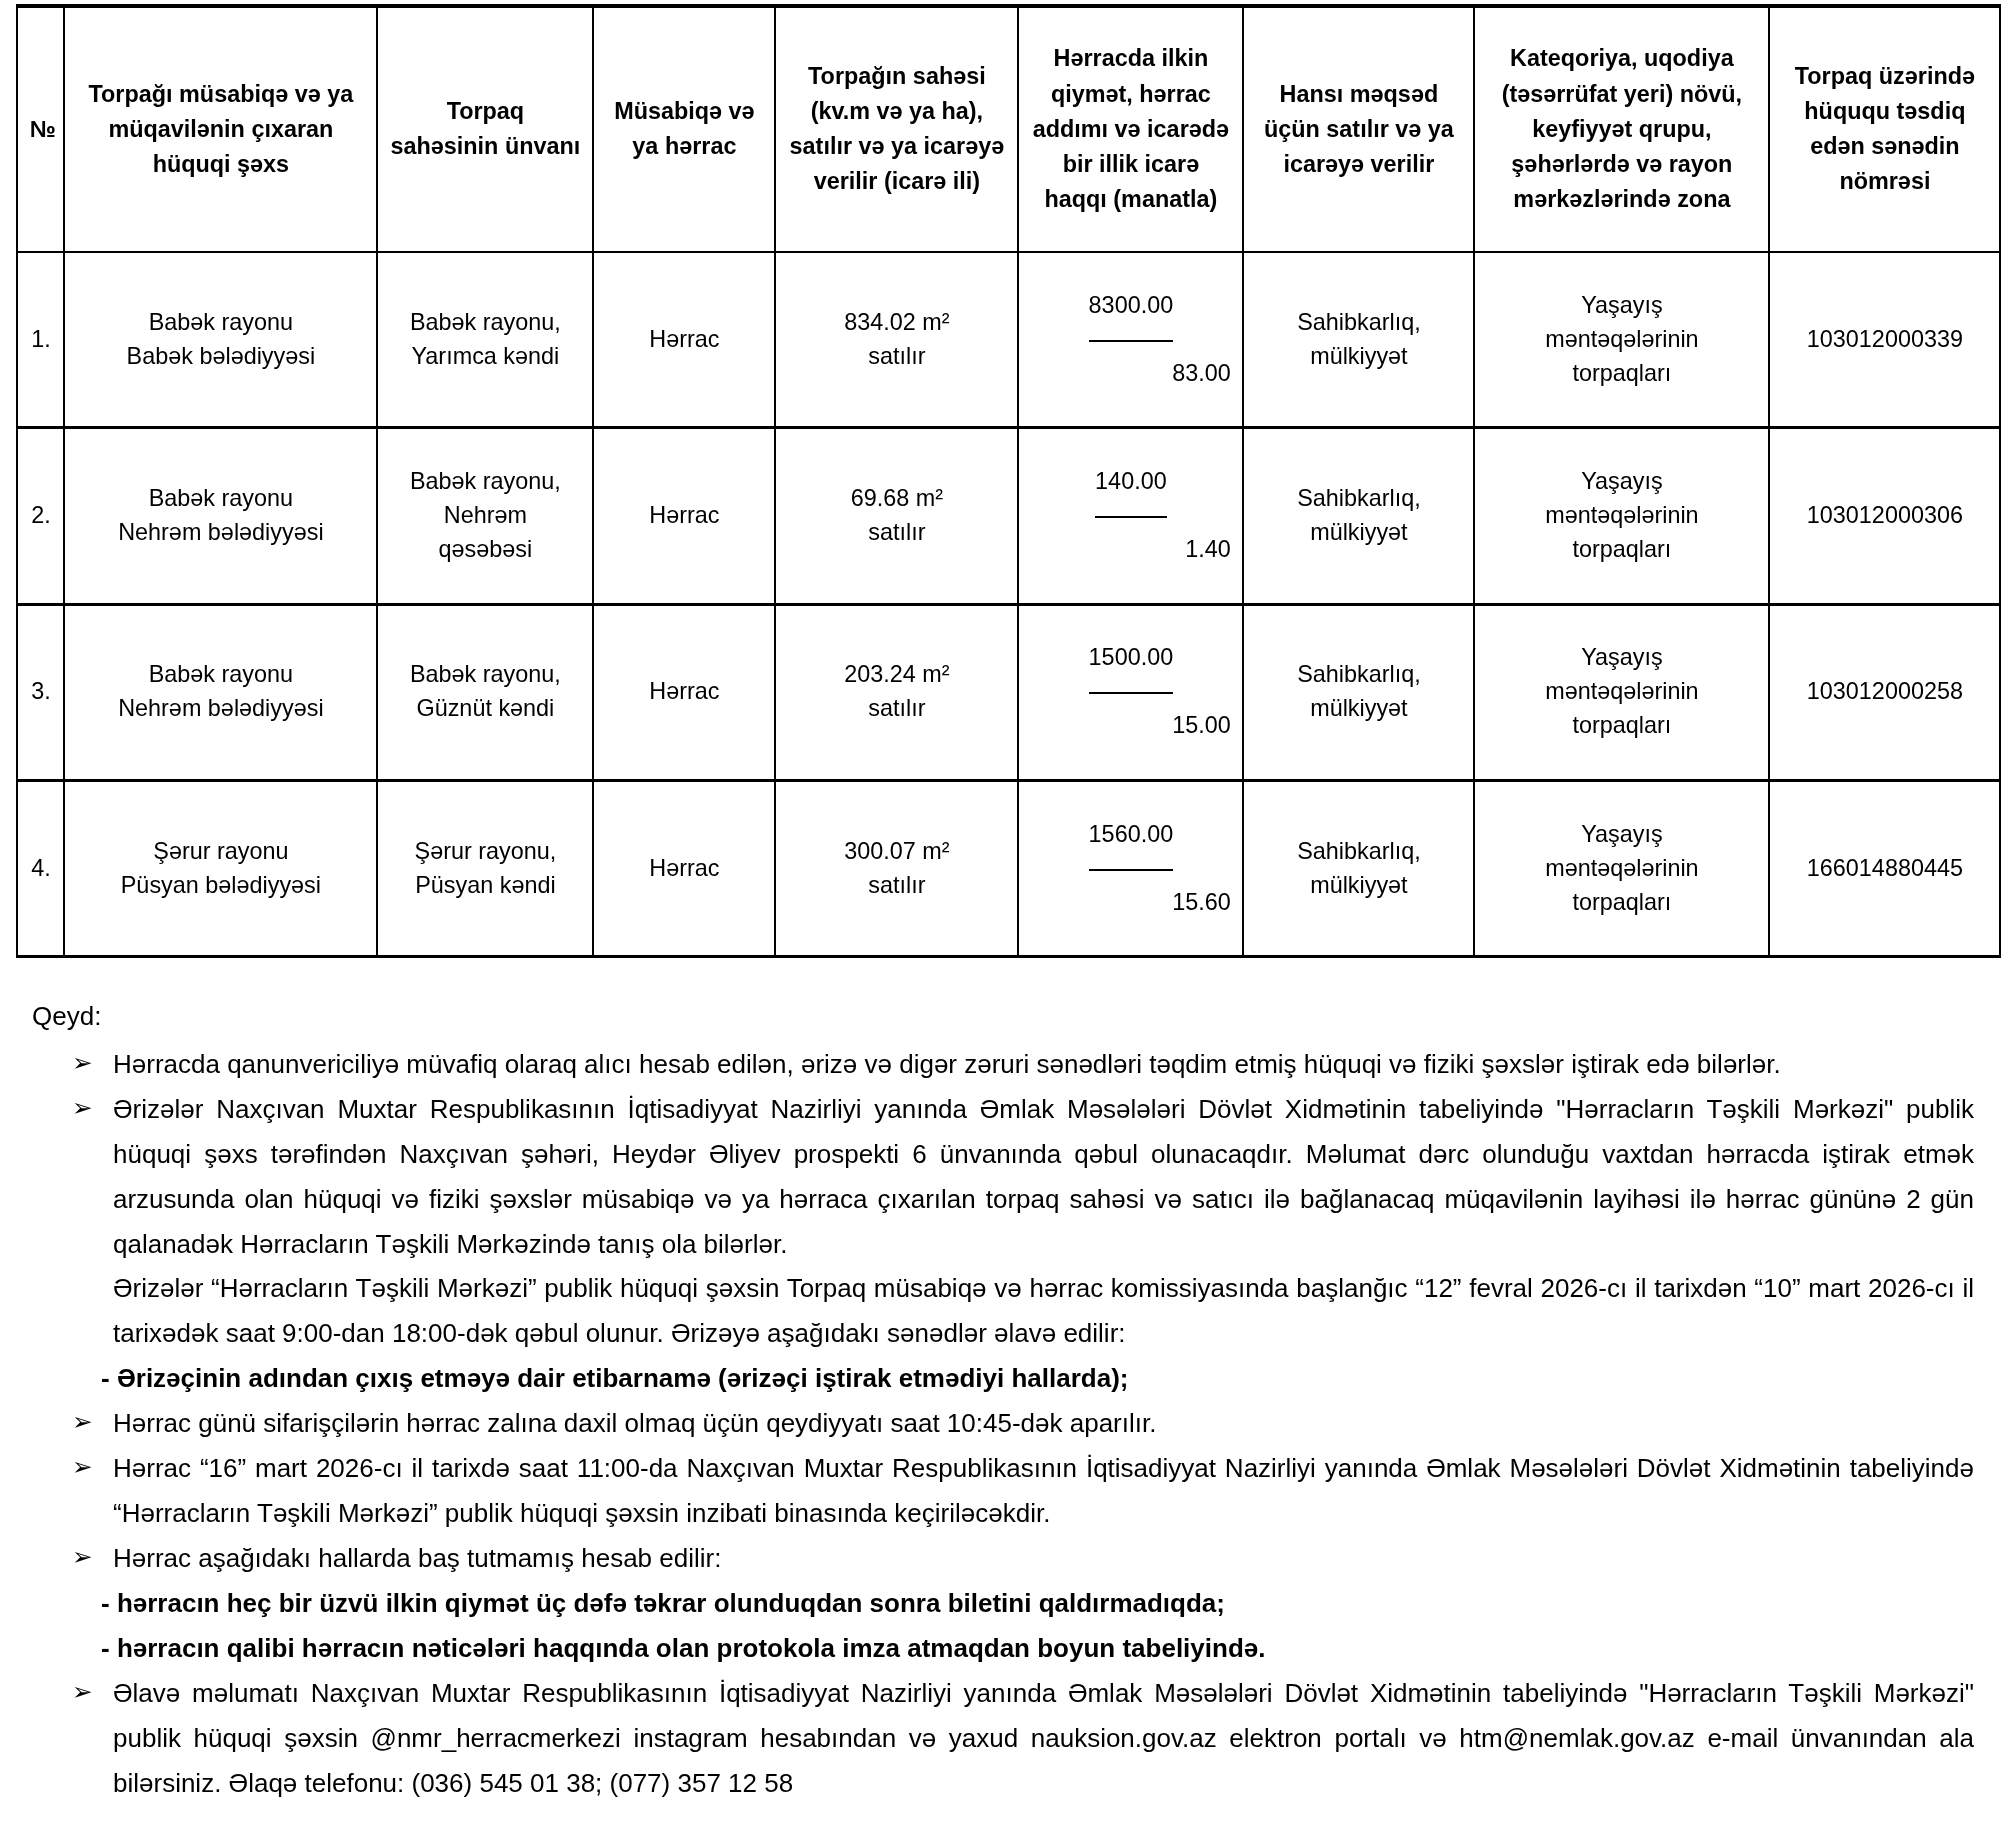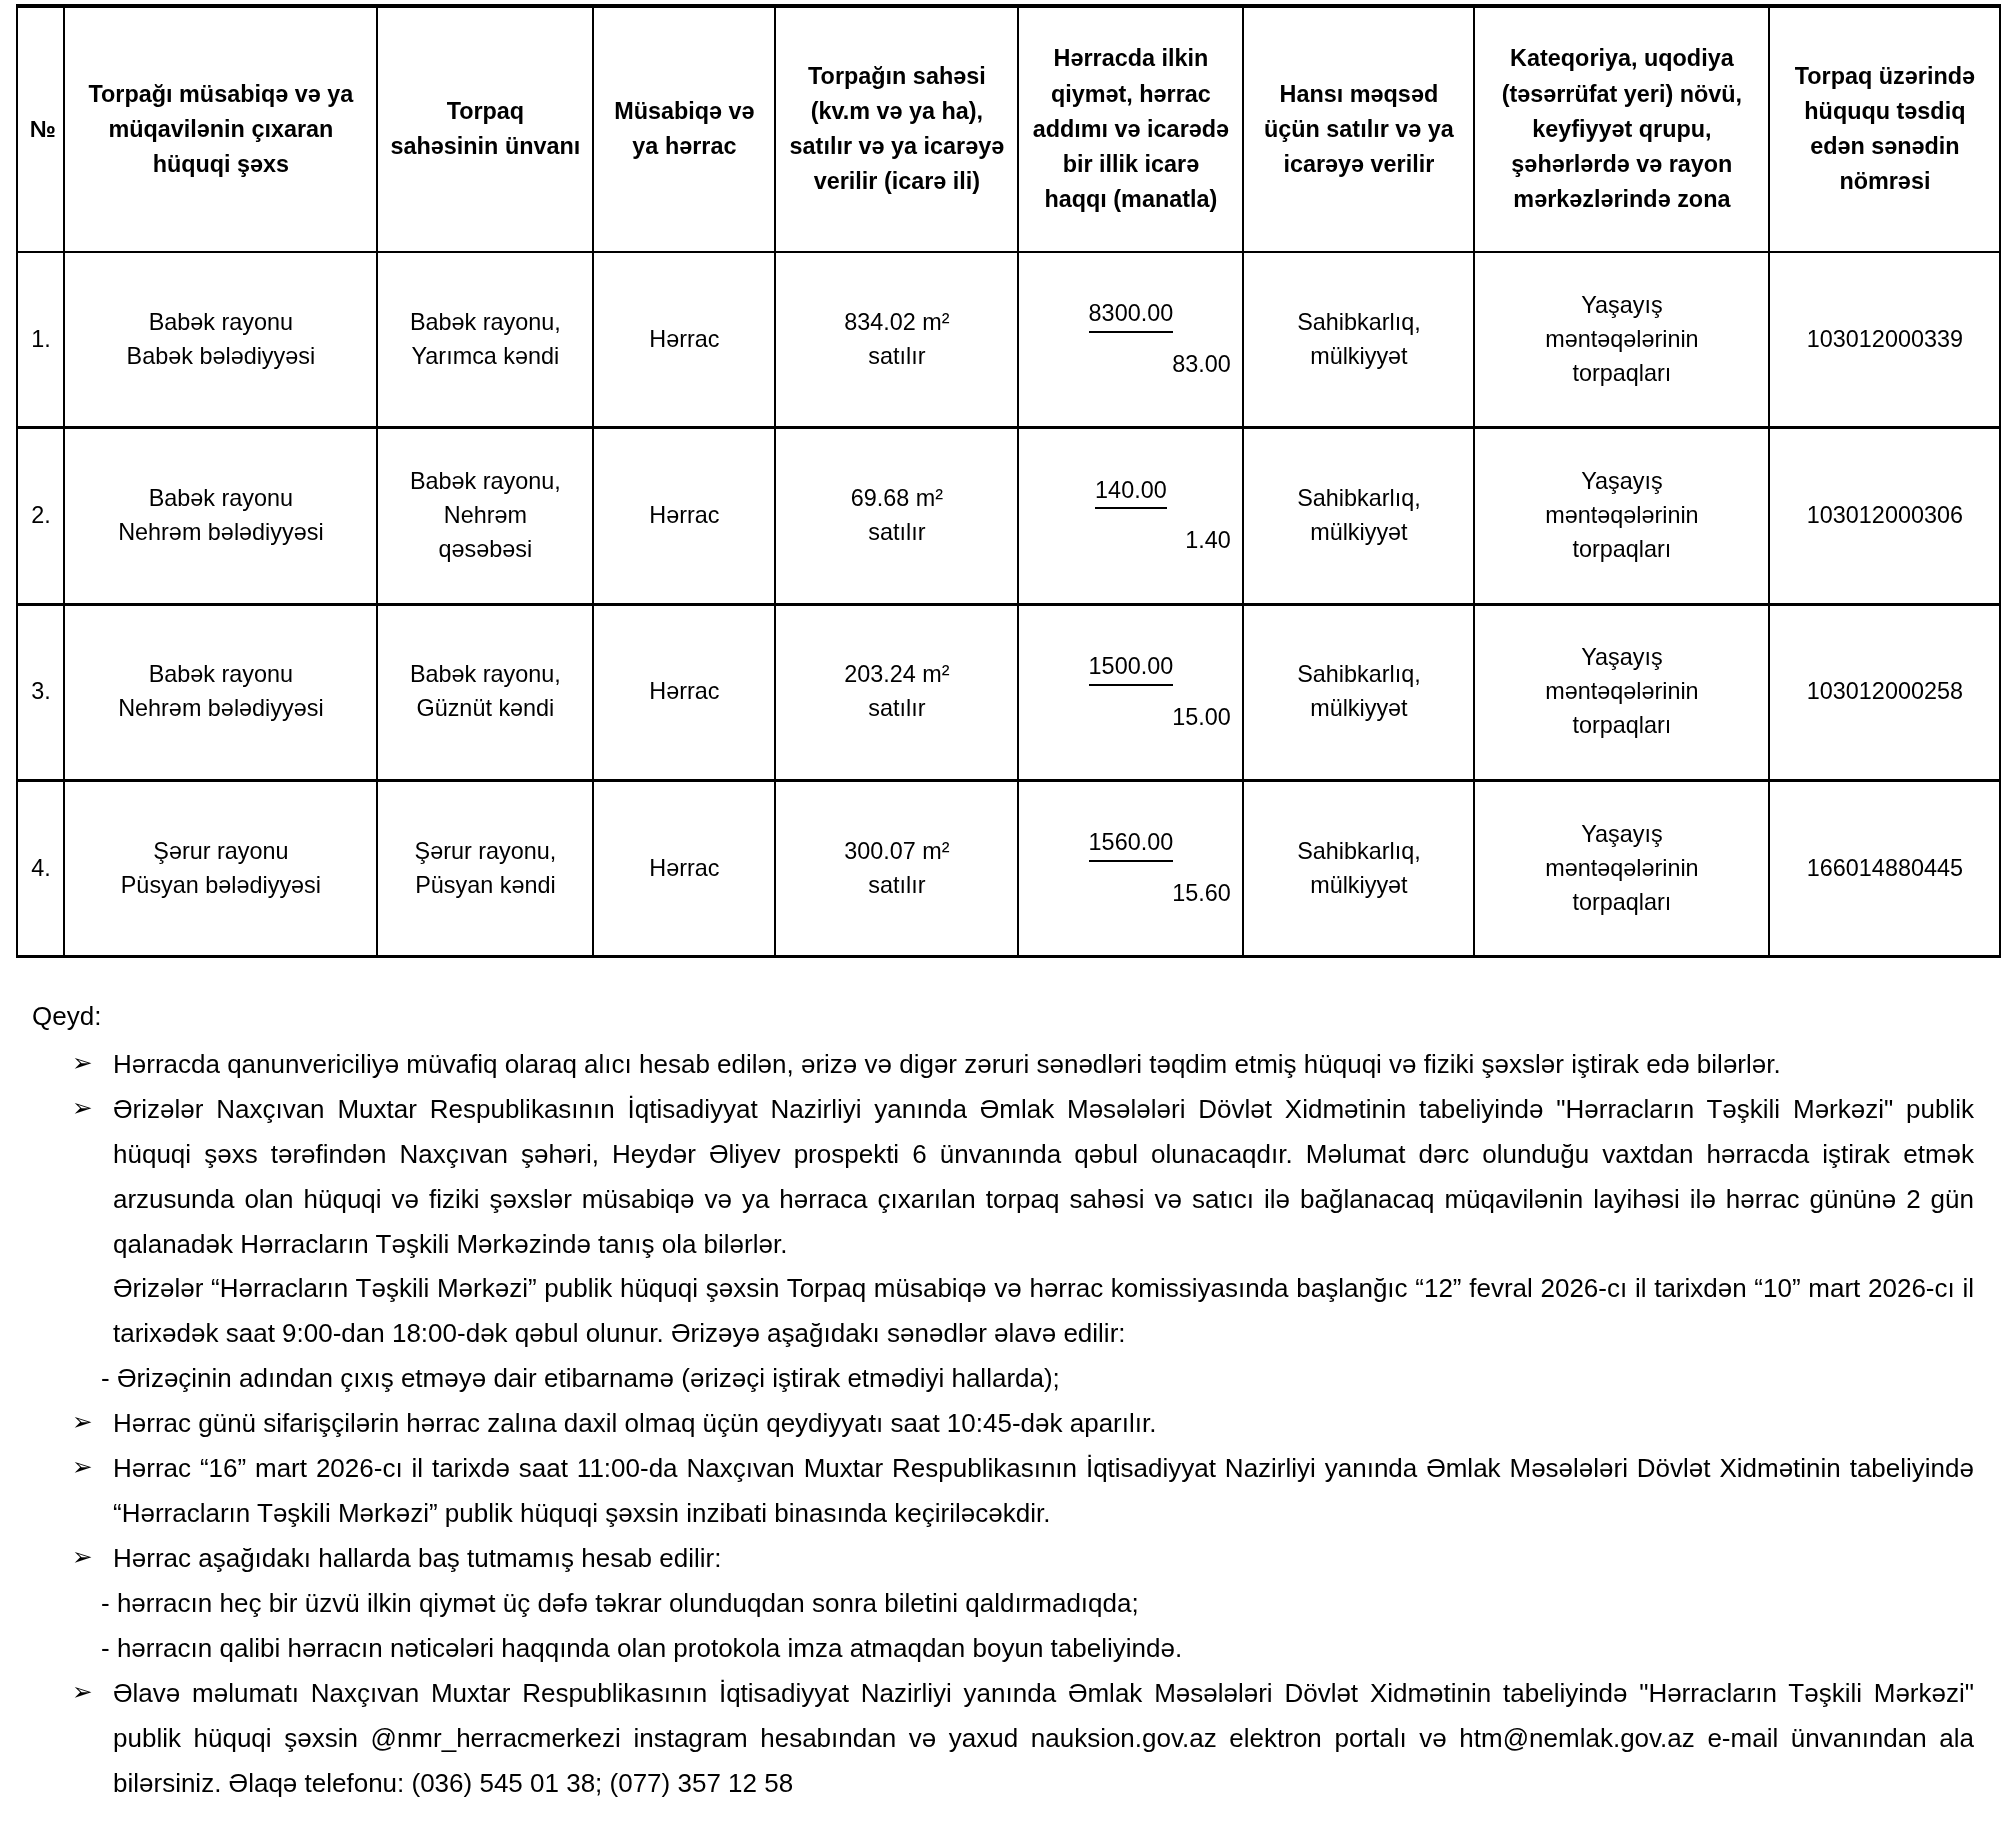--- a/index.html
+++ b/index.html
@@ -39,21 +39,21 @@
   table.auction tbody td {
     font-size: 23.4px;
     line-height: 1.45;
     height: 164px;
     border-bottom-width: 3.5px;
   }
   .pre { white-space: pre-line; }
   .price-main {
     display: inline-block;
     border-bottom: 2.3px solid #000;
-    padding-bottom: 0;
+    padding-bottom: 17px;
     margin-bottom: 15px;
   }
   .price-step { display: block; text-align: right; }
   
   .notes {
     margin: 36px 41px 0 32px;
     font-size: 26px;
     line-height: 1.73;
   }
   .notes-heading {
@@ -67,20 +67,21 @@
     font-size: 24.6px;
   }
   .note-item .note-text {
     flex: 1;
     text-align: justify;
   }
   .note-item.sub .note-text {
     flex: none;
     padding-left: 69px;
     text-align: left;
+    font-weight: bold;
   }
 </style>
 </head>
 <body>
 
 <table class="auction">
   <colgroup>
     <col style="width:47px">
     <col style="width:313px">
     <col style="width:216px">

